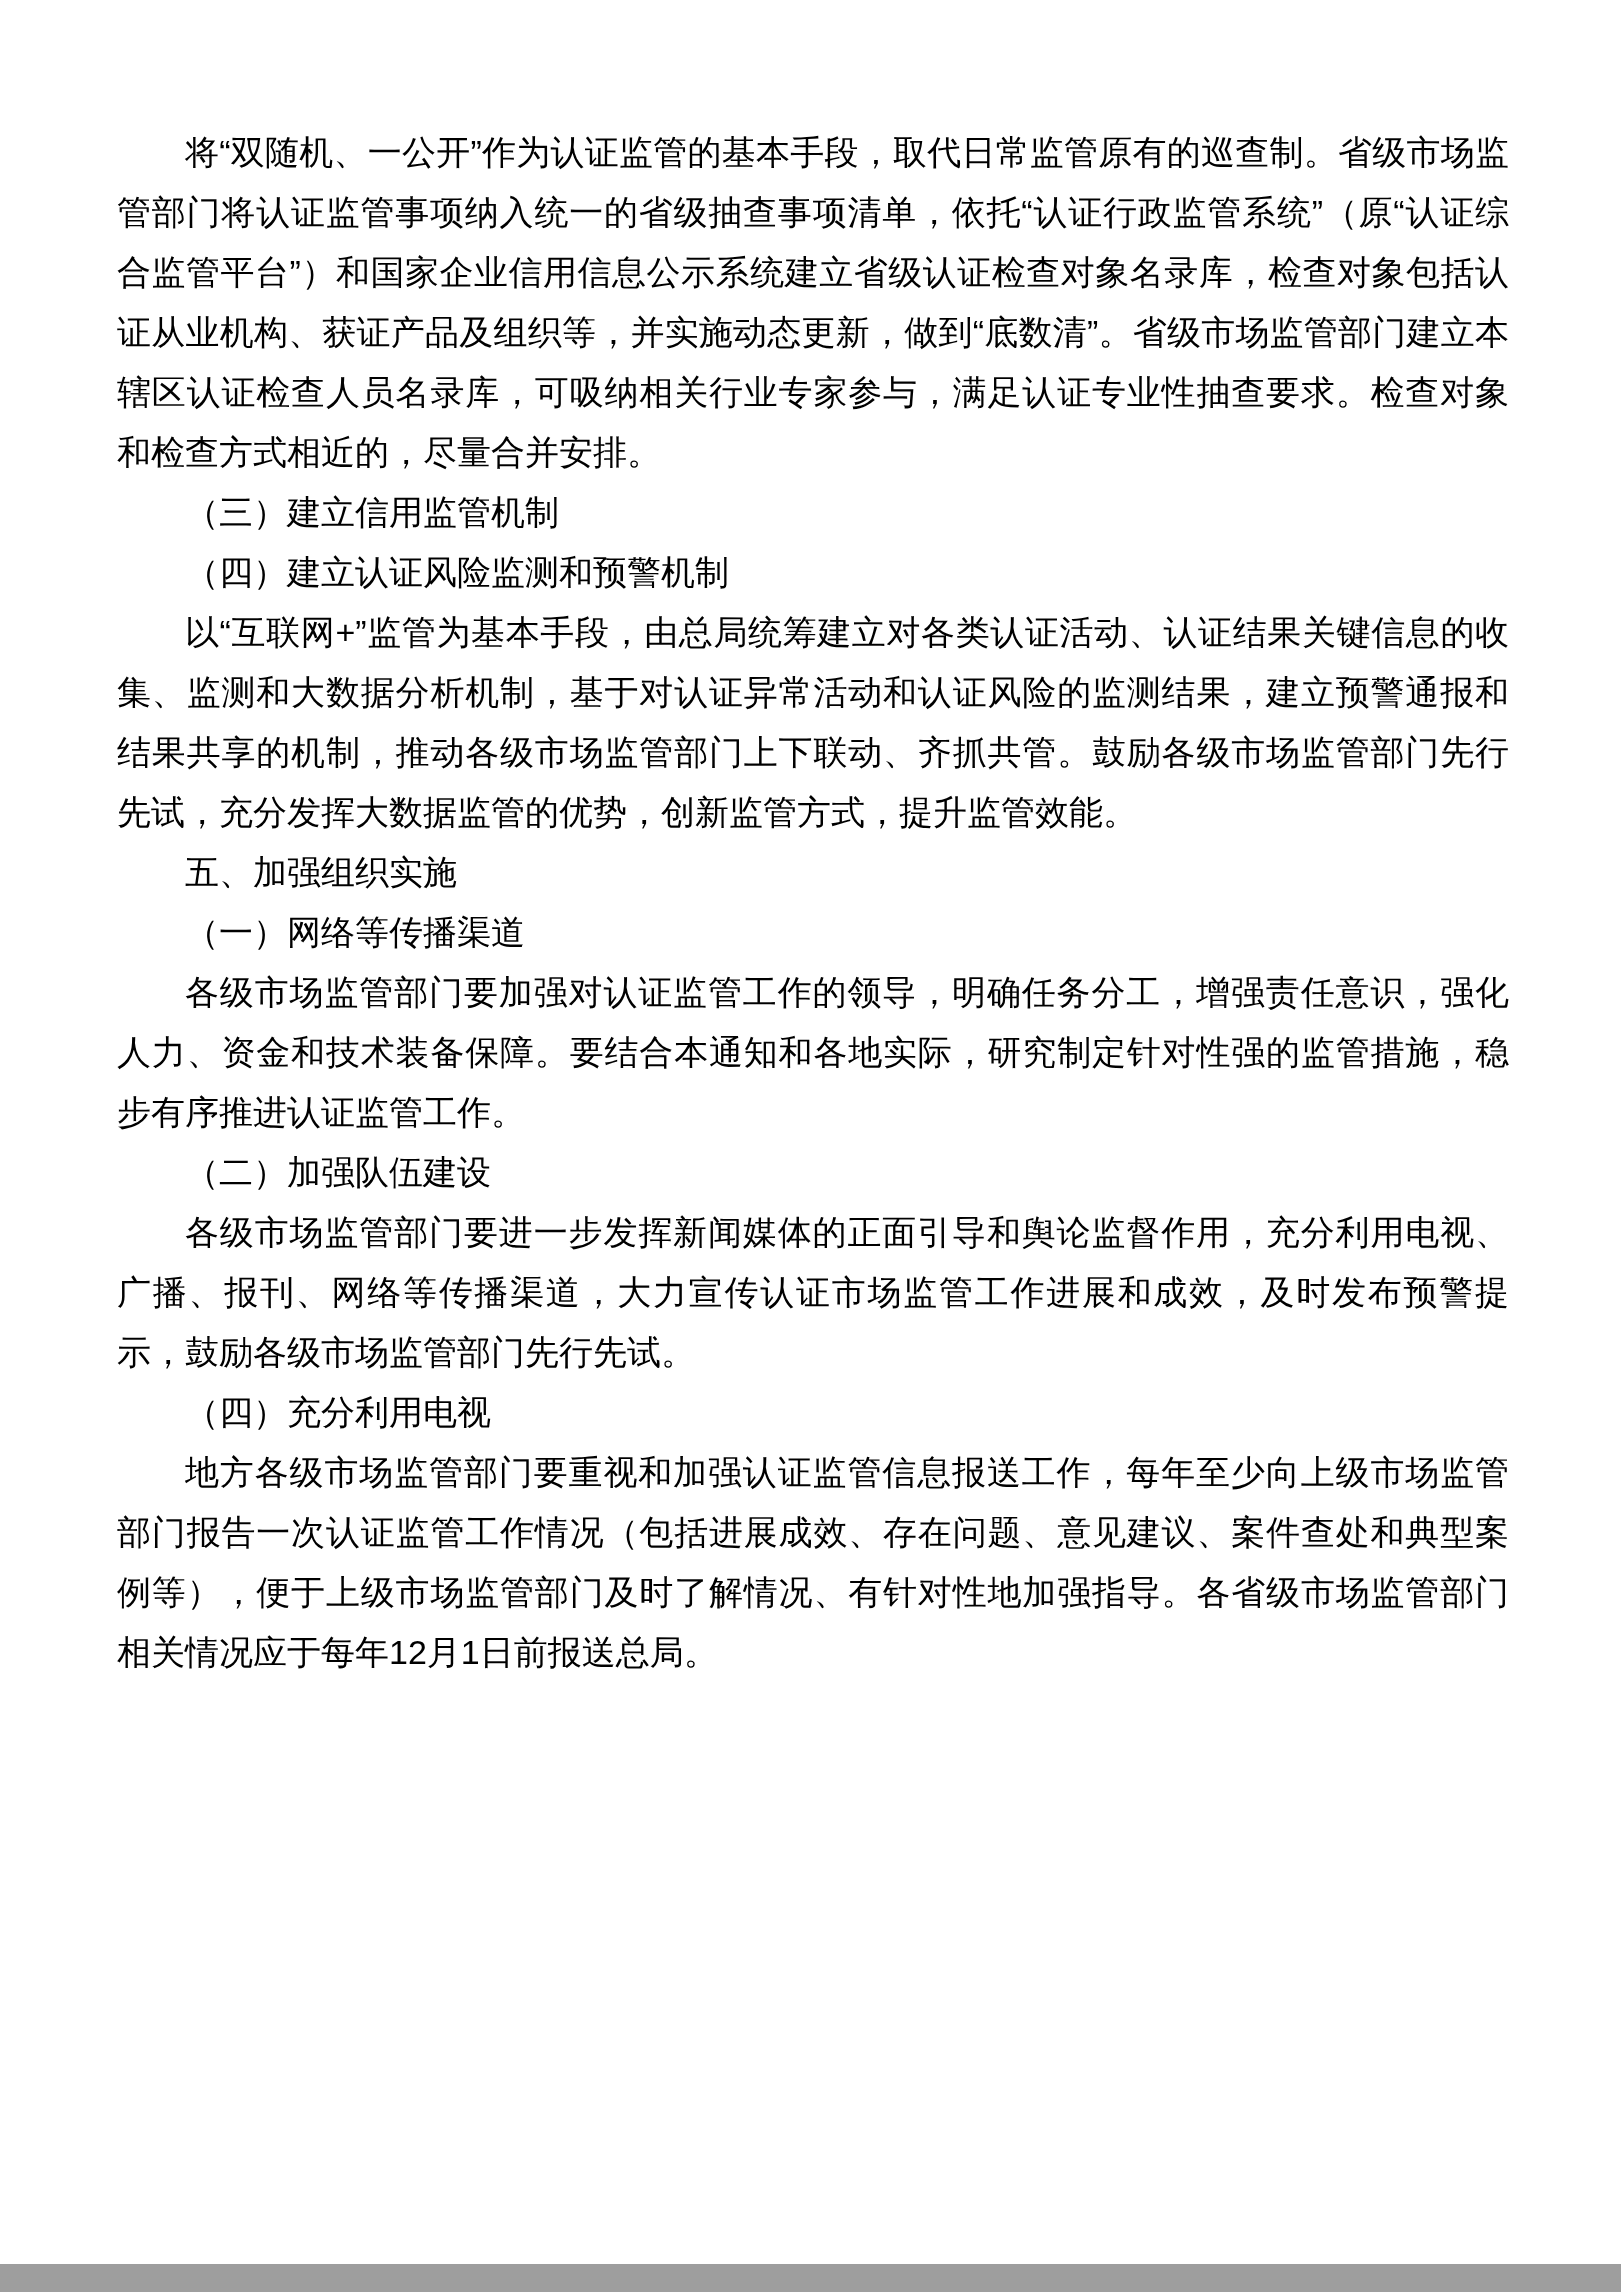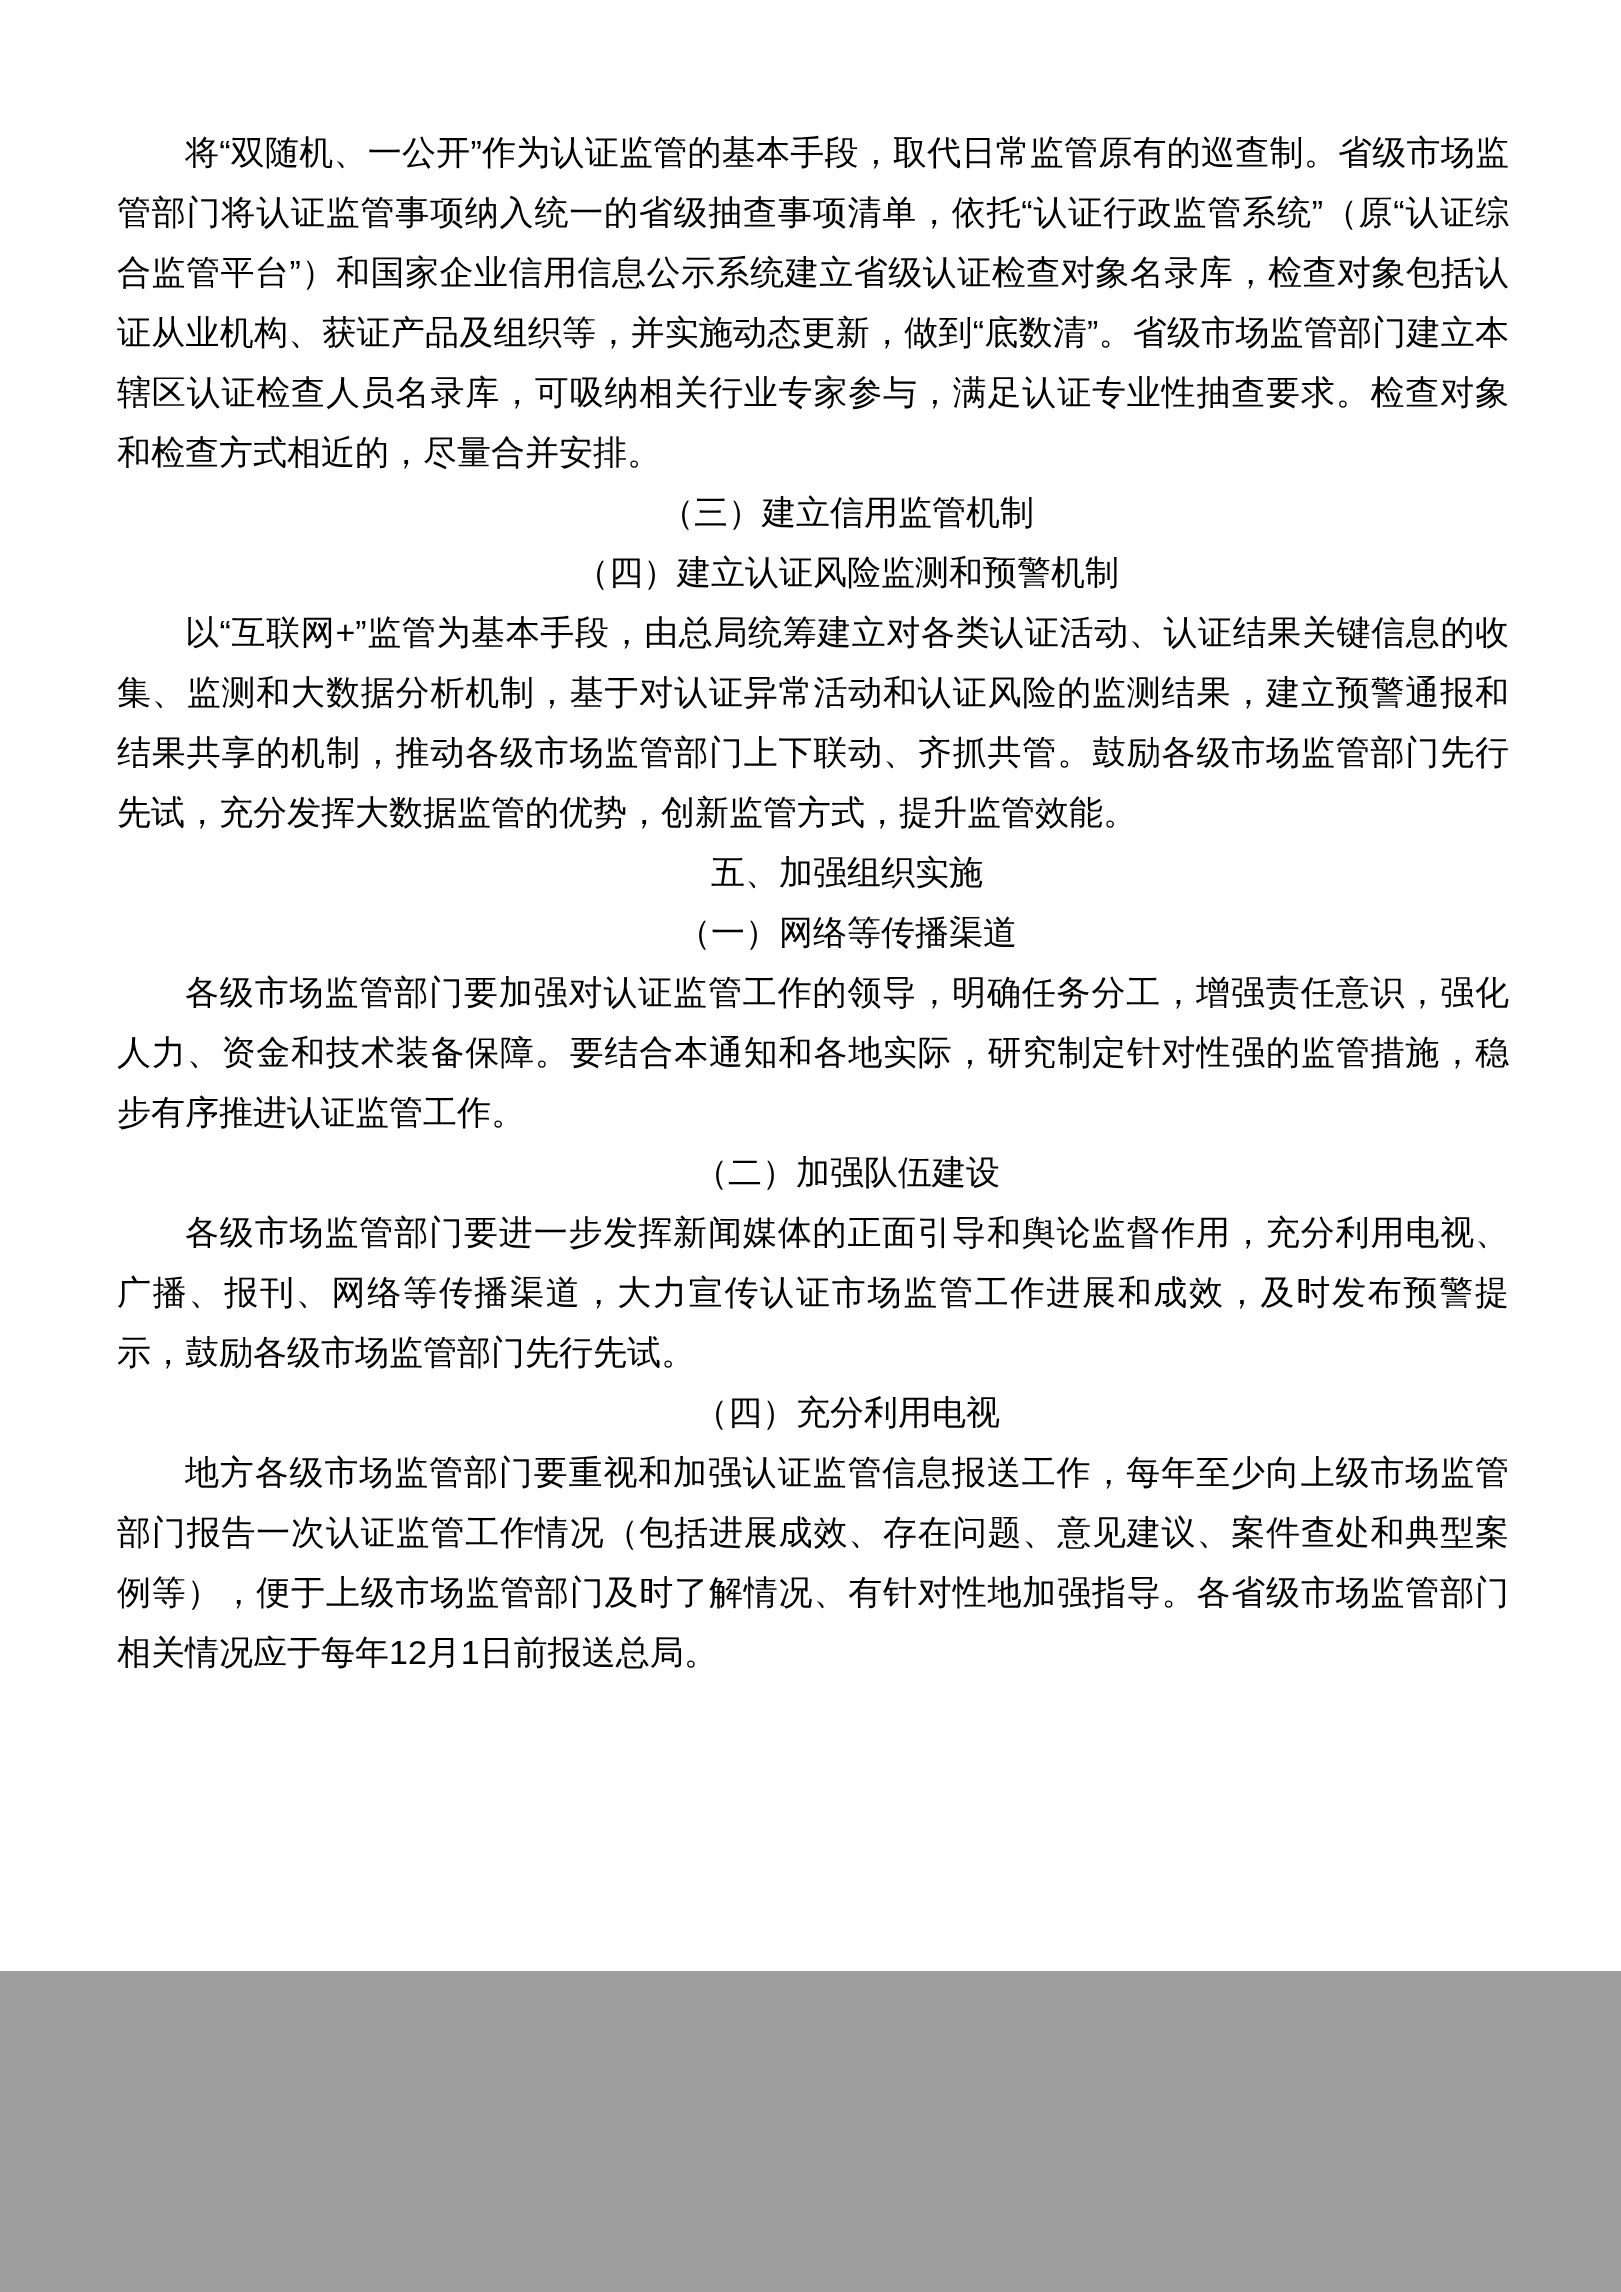--- a/index.html
+++ b/index.html
@@ -3,21 +3,21 @@
 <meta charset="utf-8">
 <style>
   html, body {
     margin: 0;
     padding: 0;
     background: #9e9e9e;
   }
   .page {
     position: relative;
     width: 1621px;
-    height: 1971px;
+    height: 2264px;
     margin: 0 auto;
     background: #ffffff;
     box-sizing: border-box;
     padding: 122px 112px 0 117px;
     font-family: "Liberation Sans", "DejaVu Sans", sans-serif;
     color: #000000;
     overflow: hidden;
   }
   .doc-body p {
     margin: 0;
@@ -26,21 +26,21 @@
     line-height: 60px;
     text-align: justify;
     text-justify: inter-ideograph;
     text-indent: 2em;
     word-break: break-all;
     color: #000000;
     font-weight: 400;
   }
   .doc-body p.heading,
   .doc-body p.section {
-    text-align: center;
+    text-align: left;
   }
 </style>
 </head>
 <body>
 
 <div class="page">
   <div class="doc-body">
 
   <p class="body">将“双随机、一公开”作为认证监管的基本手段，取代日常监管原有的巡查制。省级市场监管部门将认证监管事项纳入统一的省级抽查事项清单，依托“认证行政监管系统”（原“认证综合监管平台”）和国家企业信用信息公示系统建立省级认证检查对象名录库，检查对象包括认证从业机构、获证产品及组织等，并实施动态更新，做到“底数清”。省级市场监管部门建立本辖区认证检查人员名录库，可吸纳相关行业专家参与，满足认证专业性抽查要求。检查对象和检查方式相近的，尽量合并安排。</p>
       <p class="heading">（三）建立信用监管机制</p>

